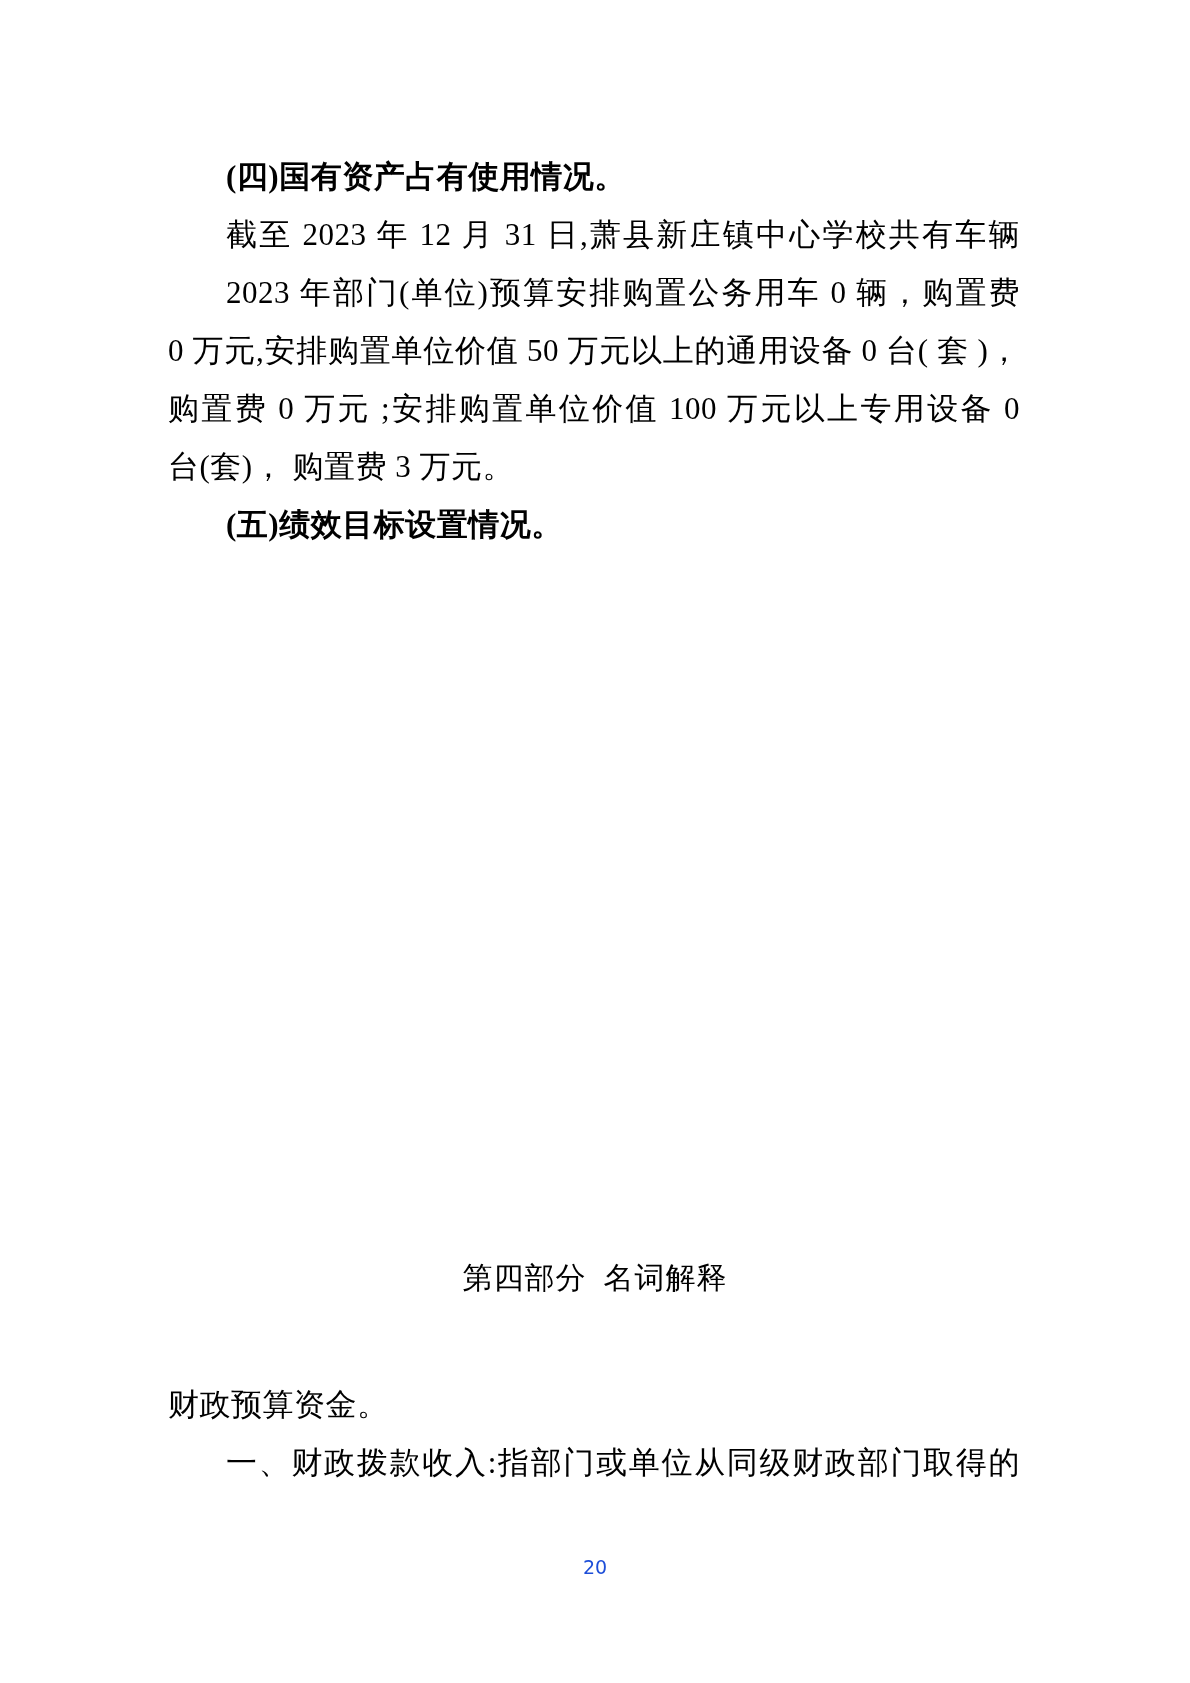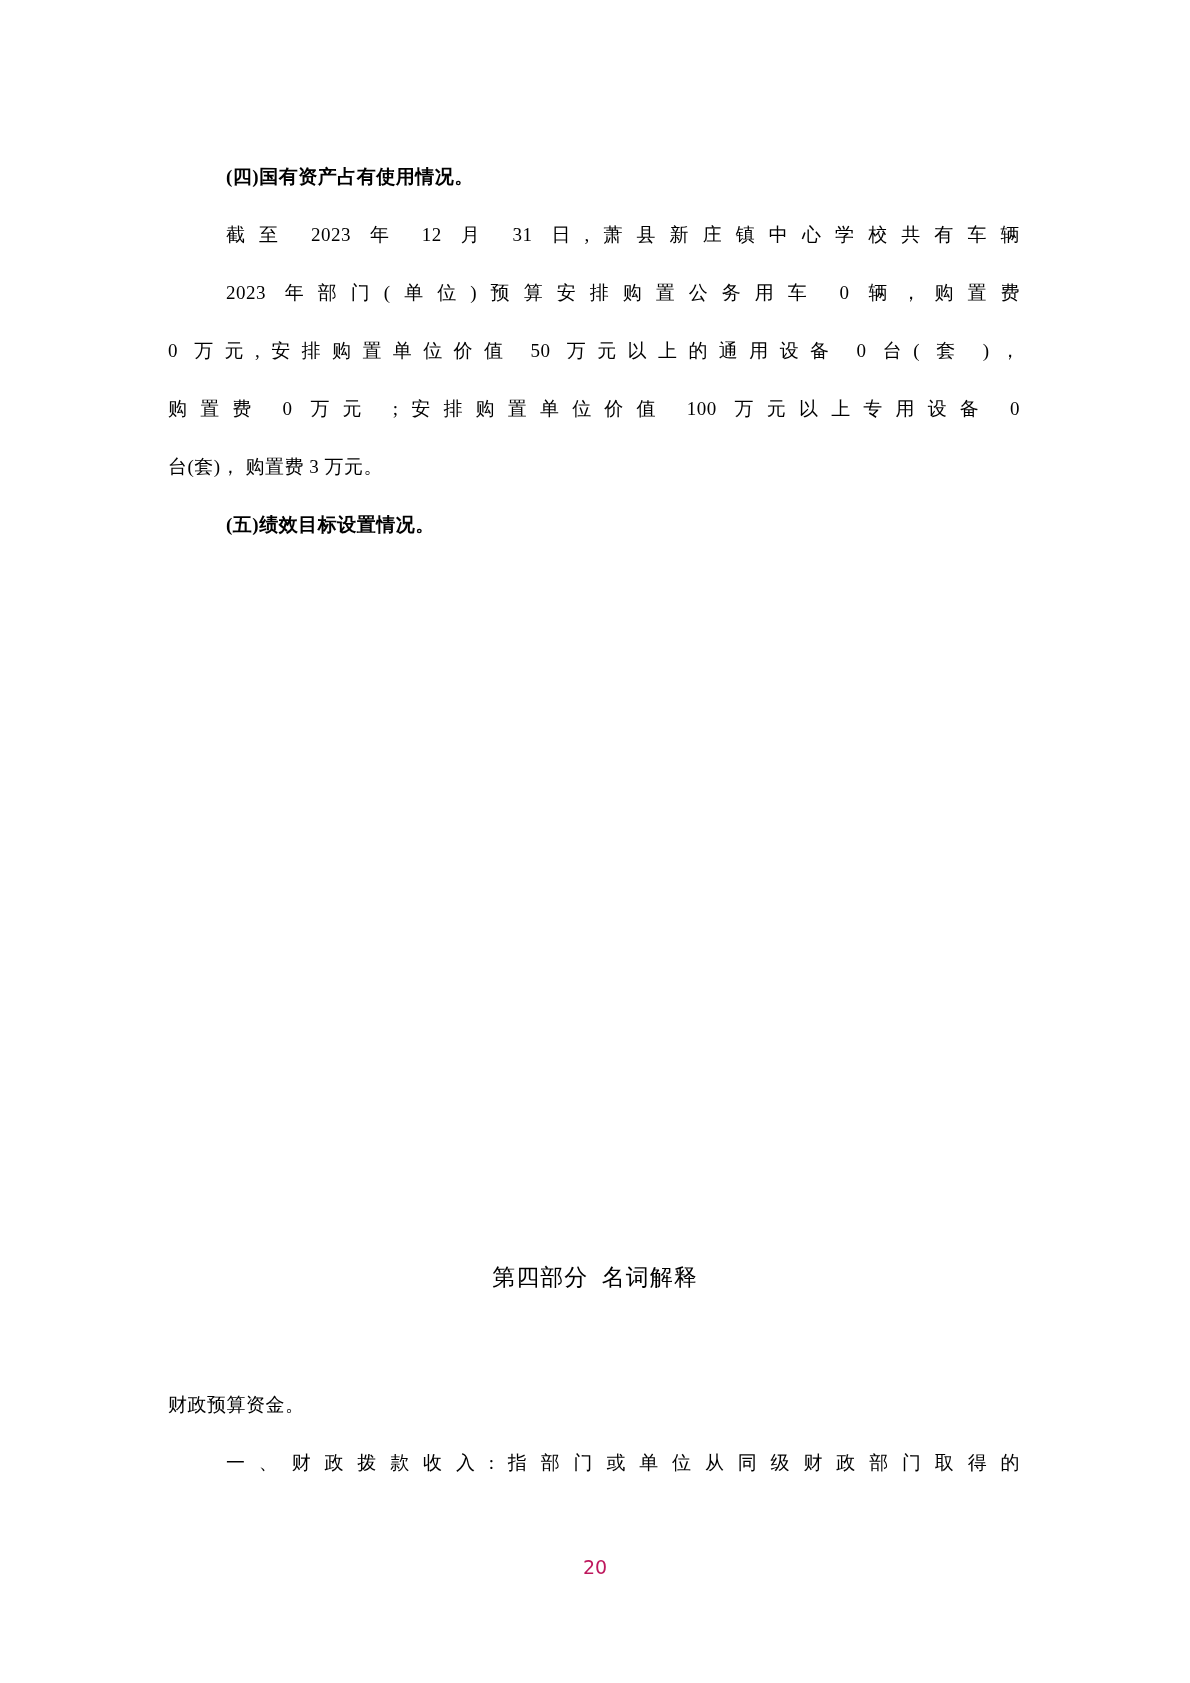--- a/index.html
+++ b/index.html
@@ -11,21 +11,21 @@
     margin: 0 auto;
     background: #ffffff;
     color: #000000;
     font-family: "Liberation Serif", "DejaVu Serif", serif;
     overflow: hidden;
   }
   .text-block {
     position: absolute;
     left: 168px;
     width: 852px;
-    font-size: 19px;
+    font-size: 31px;
   }
   .main-block  { top: 148px; }
   .terms-block { top: 1376px; }
   .line {
     height: 58px;
     line-height: 58px;
     white-space: pre-wrap;
     letter-spacing: 0.5px;
   }
   .line.full {
@@ -35,33 +35,33 @@
   .line.indent { text-indent: 58px; }
   .line.heading { font-weight: bold; }
   .part-title {
     position: absolute;
     top: 1248px;
     left: 0;
     width: 100%;
     height: 60px;
     line-height: 60px;
     text-align: center;
-    font-size: 23px;
+    font-size: 30px;
     white-space: pre-wrap;
     letter-spacing: 1px;
   }
   .page-number {
     position: absolute;
     top: 1556px;
     left: 0;
     width: 100%;
     text-align: center;
     font-family: "DejaVu Sans", "Liberation Sans", sans-serif;
     font-size: 19px;
-    color: #be185d;
+    color: #1d4ed8;
   }
 </style>
 </head>
 <body>
 
 <div class="page">
 
   <div class="text-block main-block">
 
     <div class="line heading indent">(四)国有资产占有使用情况。</div>

